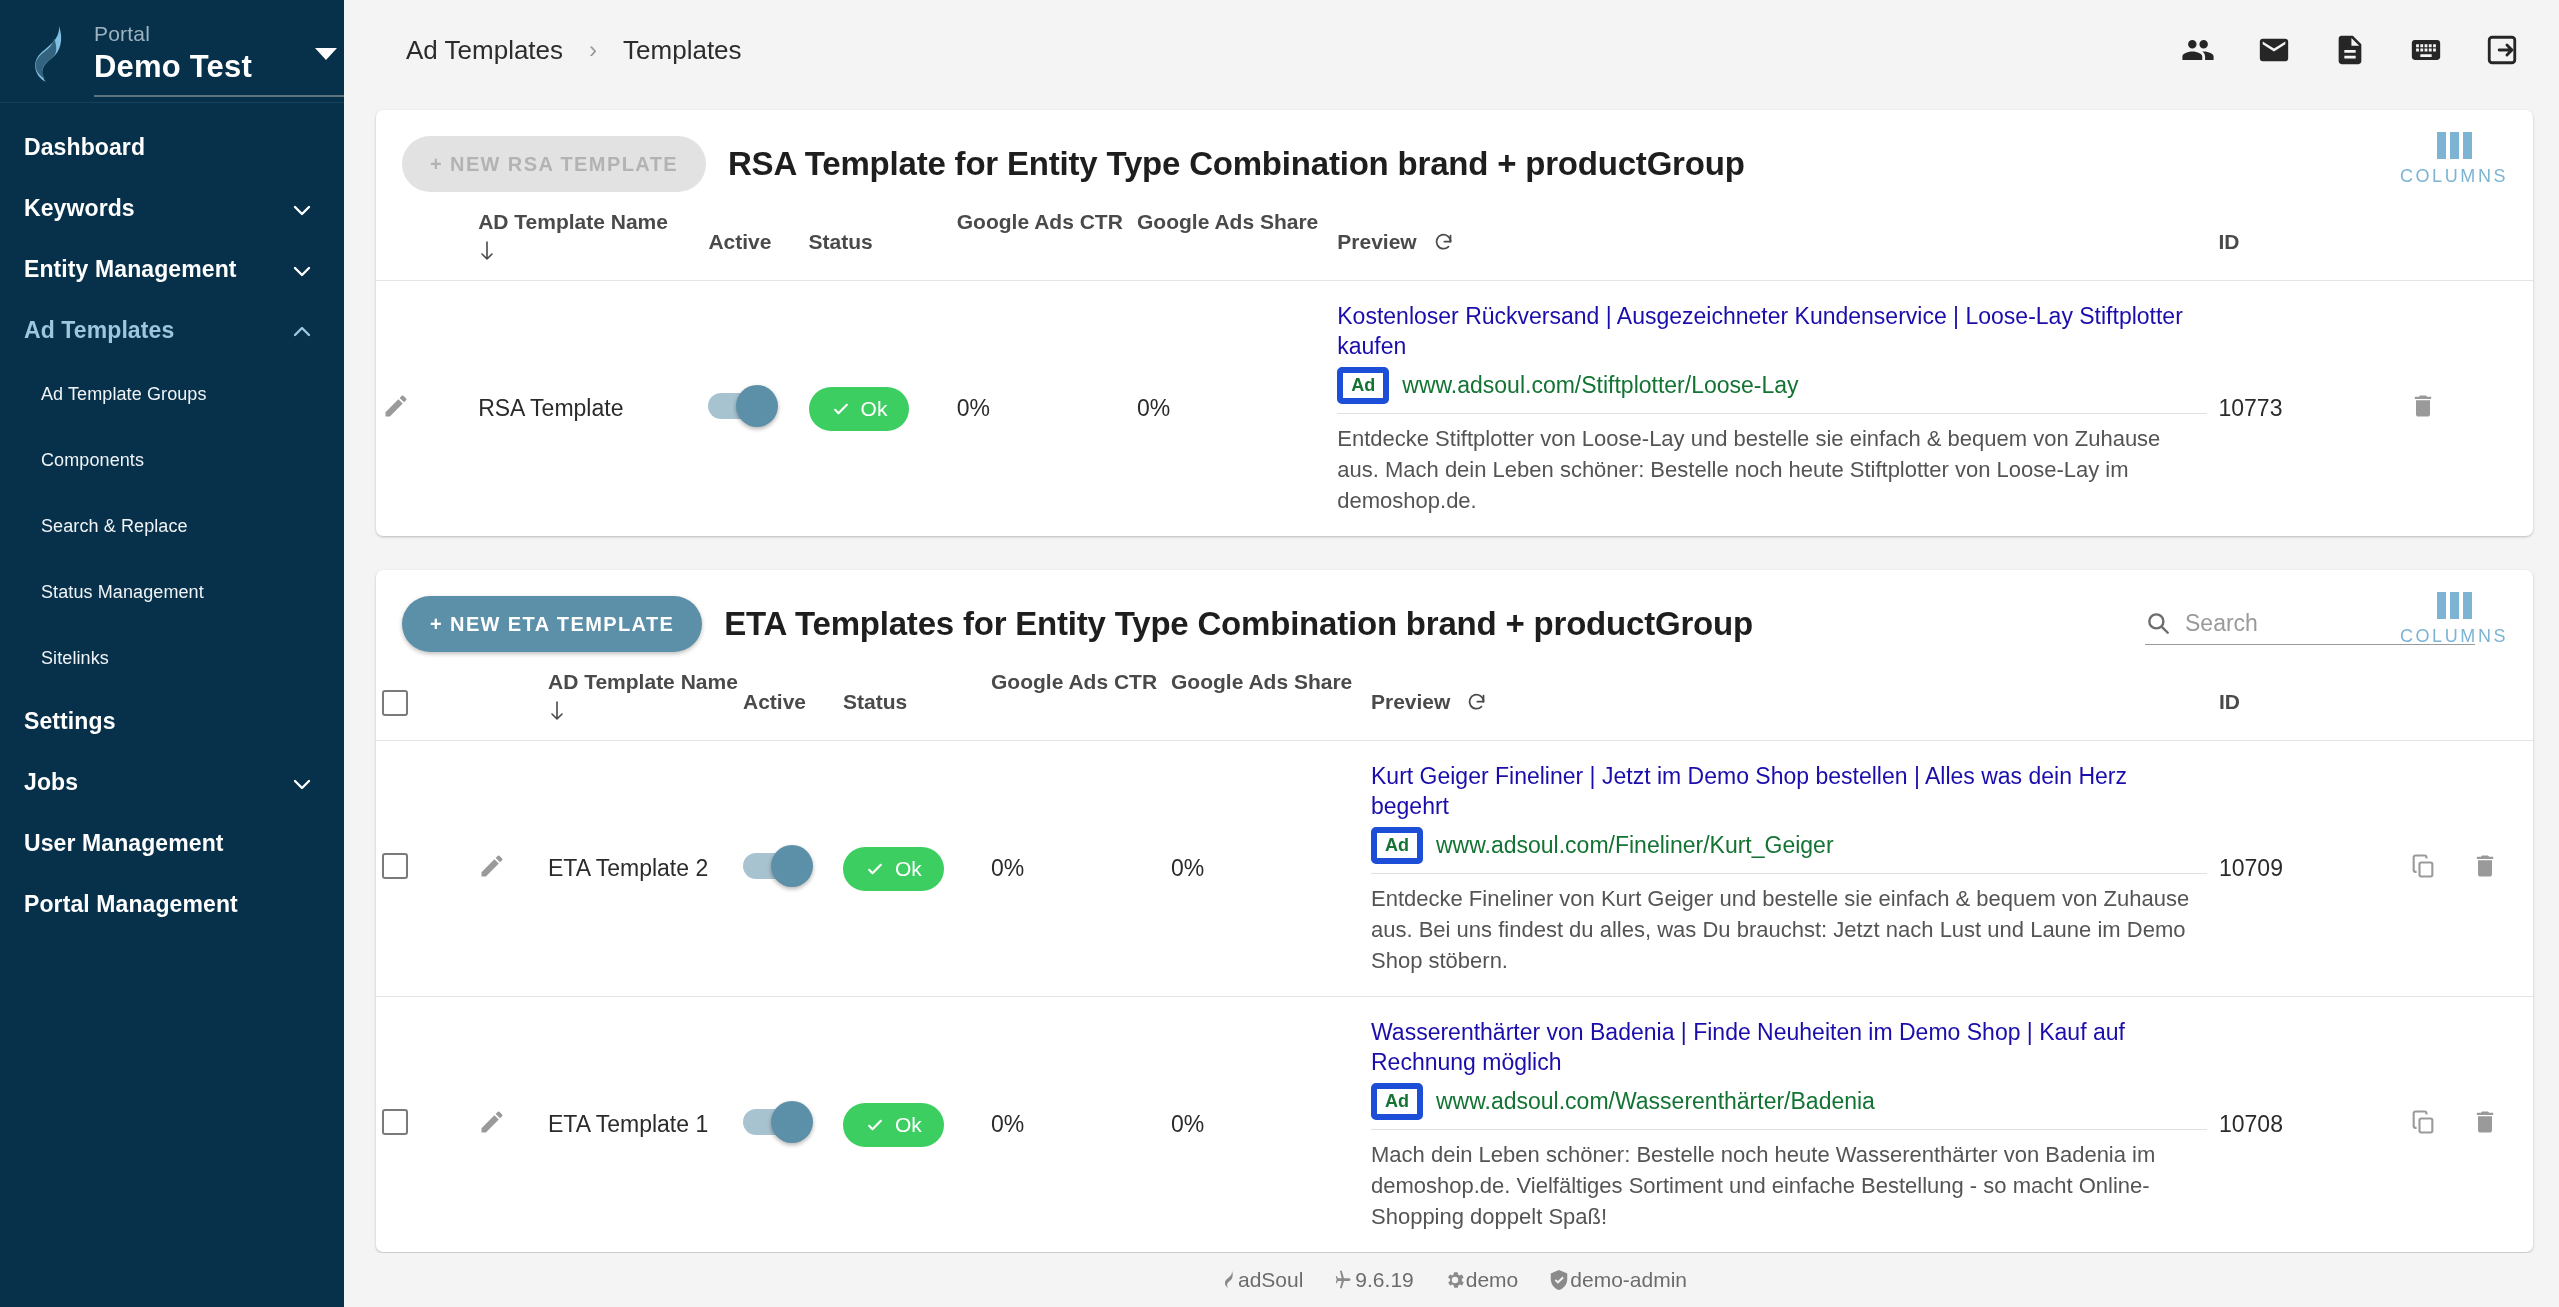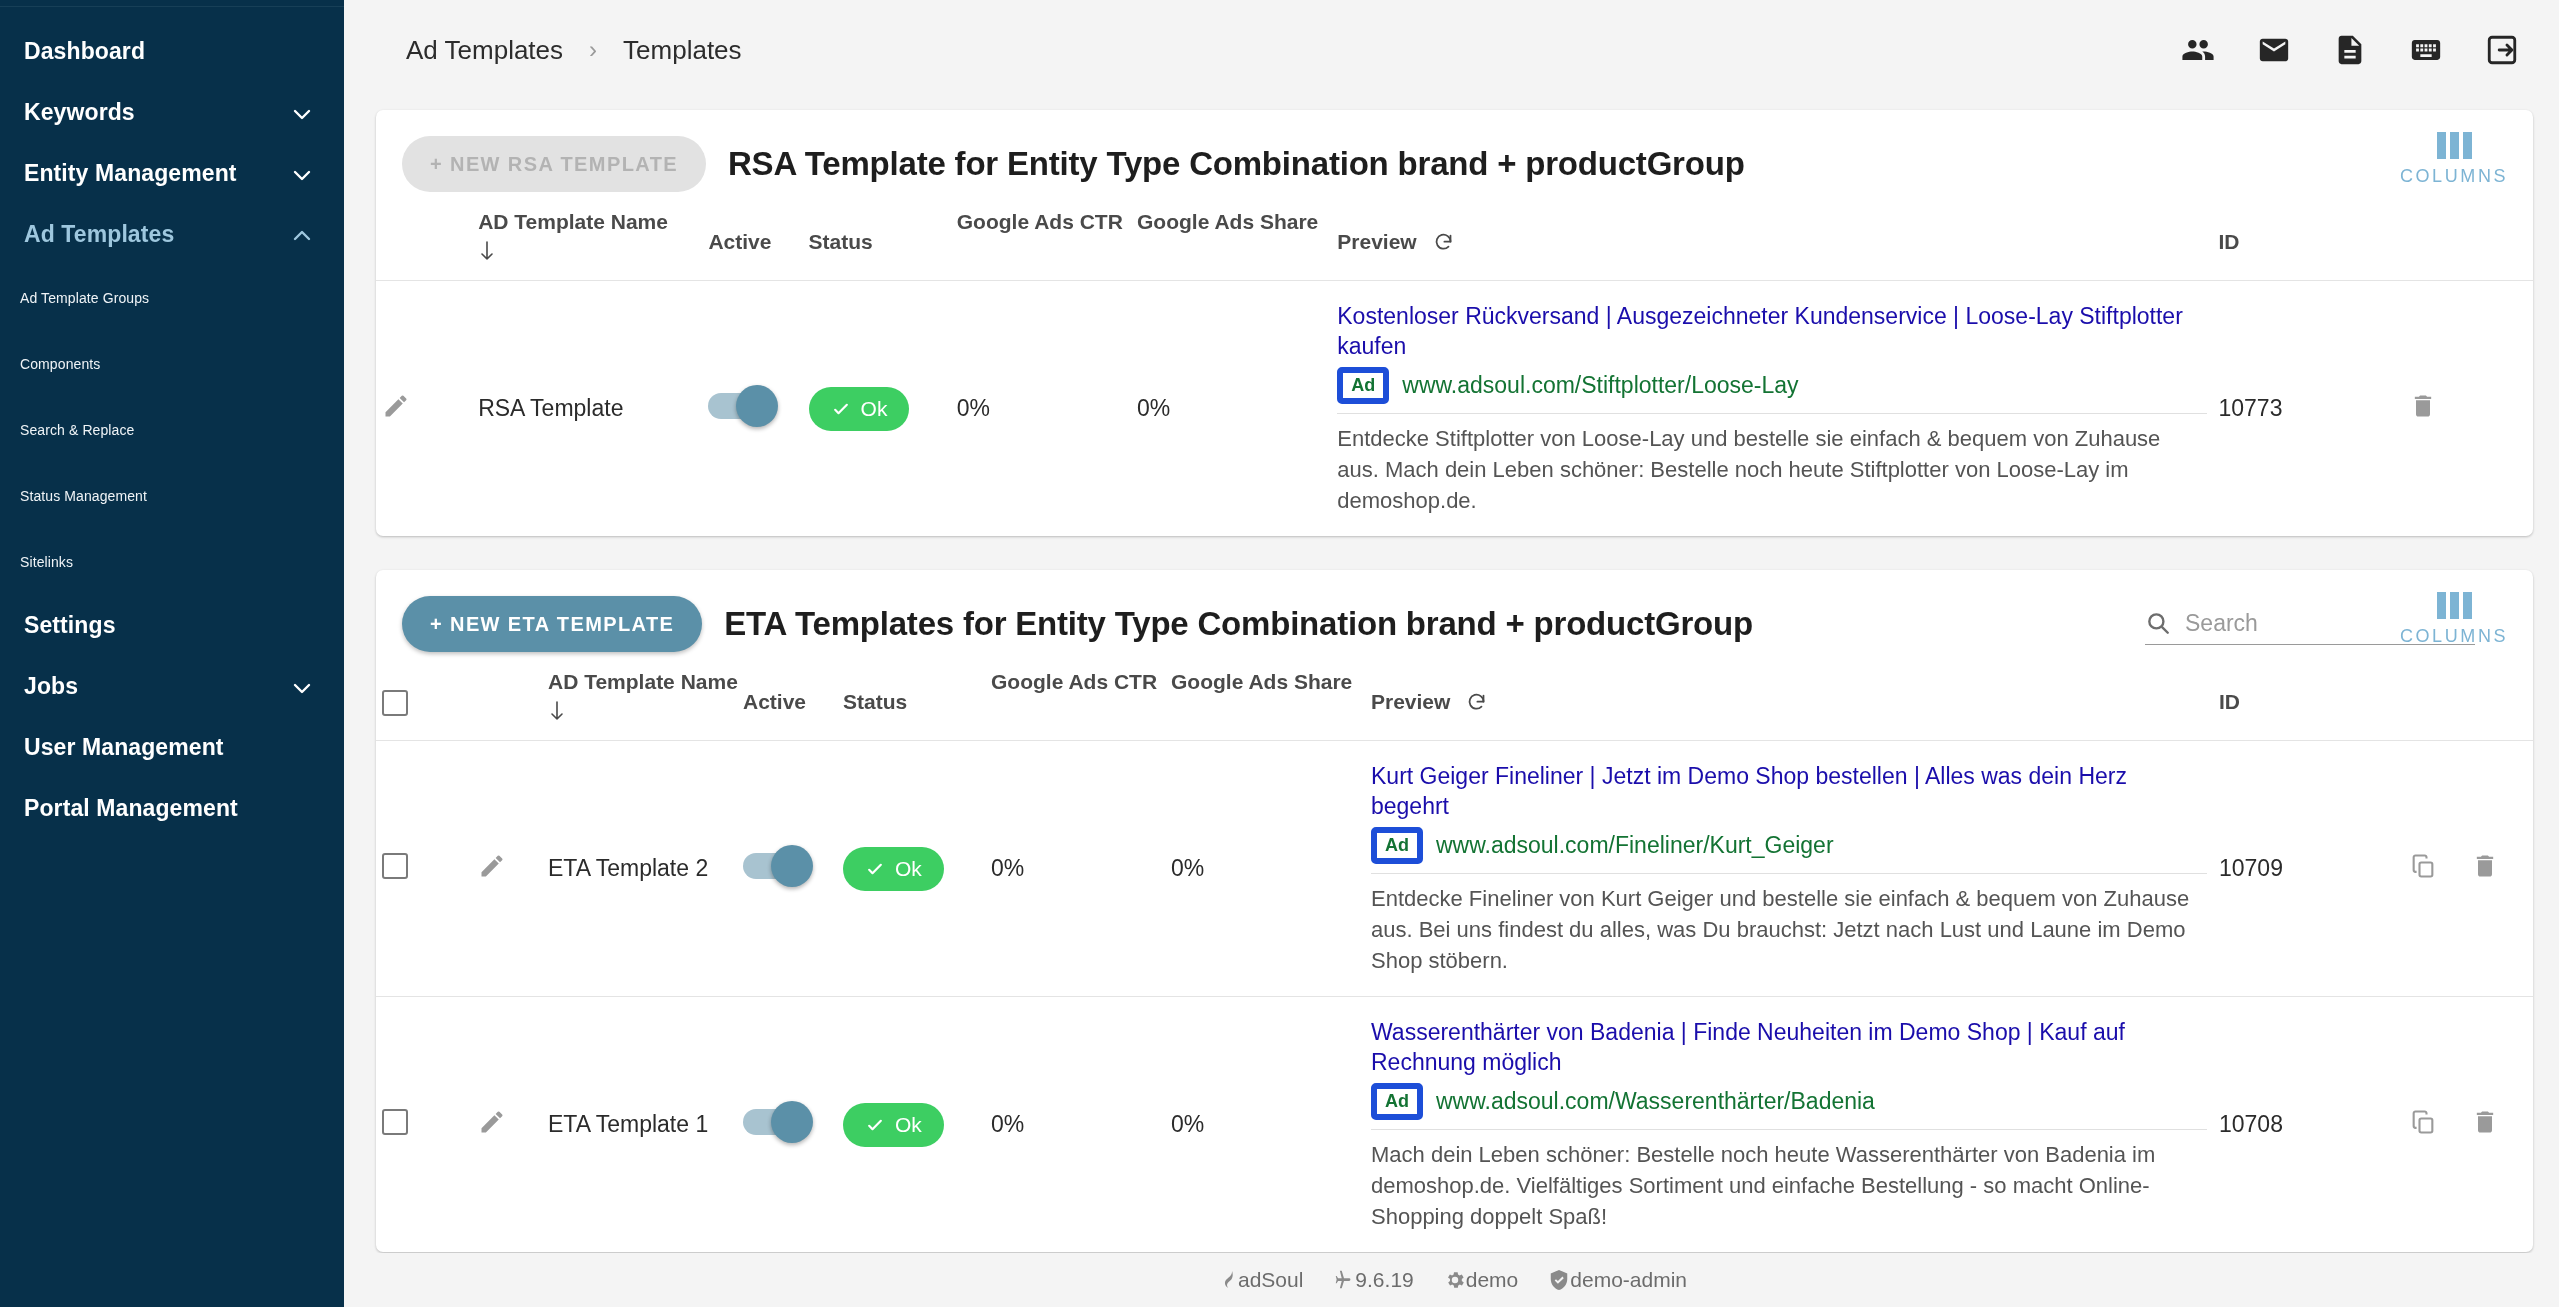--- a/index.html
+++ b/index.html
@@ -72,22 +72,22 @@
     padding: 0 30px 0 24px;
     font-size: 23px;
     font-weight: 700;
     color: #ffffff;
     cursor: pointer;
     letter-spacing: .1px;
   }
   .nav-item.active { color: #9ec7de; }
   .nav-item.sub {
     font-weight: 400;
-    font-size: 14px;
-    padding-left: 20px;
+    font-size: 18px;
+    padding-left: 41px;
     height: 66px;
     color: #f0f4f7;
   }
   .chev {
     position: absolute;
     right: 32px;
     top: 50%;
     width: 20px; height: 20px;
     margin-top: -9px;
   }
@@ -342,20 +342,34 @@
   }
   .foot-item { display: inline-flex; align-items: center; }
   .foot-item svg { display: block; color: #8a8a8a; }
 </style>
 </head>
 <body>
 
 <div id="app">
 
   <aside class="sidebar">
+    <div class="brand">
+      <span class="brand-logo">
+        <svg viewBox="0 0 54 64" width="54" height="64">
+          <path d="M33 2 C34 16 22 22 14 30 C6 38 8 52 20 58 C12 48 18 40 26 34 C34 28 38 16 33 2 Z" fill="#7fc0e0"></path>
+          <path d="M28 14 C27 24 17 27 12 34 C7 41 10 50 19 55 C13 46 18 40 25 35 C32 30 31 22 28 14 Z" fill="#33637f"></path>
+        </svg>
+      </span>
+      <div class="brand-text">
+        <div class="brand-portal-label">Portal</div>
+        <div class="brand-portal-name">Demo Test</div>
+        <div class="brand-underline"></div>
+        <span class="brand-caret"></span>
+      </div>
+    </div>
     <div class="sidebar-divider"></div>
     <nav class="nav" id="nav">
         <div class="nav-item">
           <span>Dashboard</span>
         </div>
         <div class="nav-item">
           <span>Keywords</span>
           <span class="chev">
             <svg viewBox="0 0 20 20" width="20" height="20" fill="none" stroke="#ffffff" stroke-width="2.4">
               <path d="M3 7l7 7 7-7" stroke-linecap="round" stroke-linejoin="round"></path>

